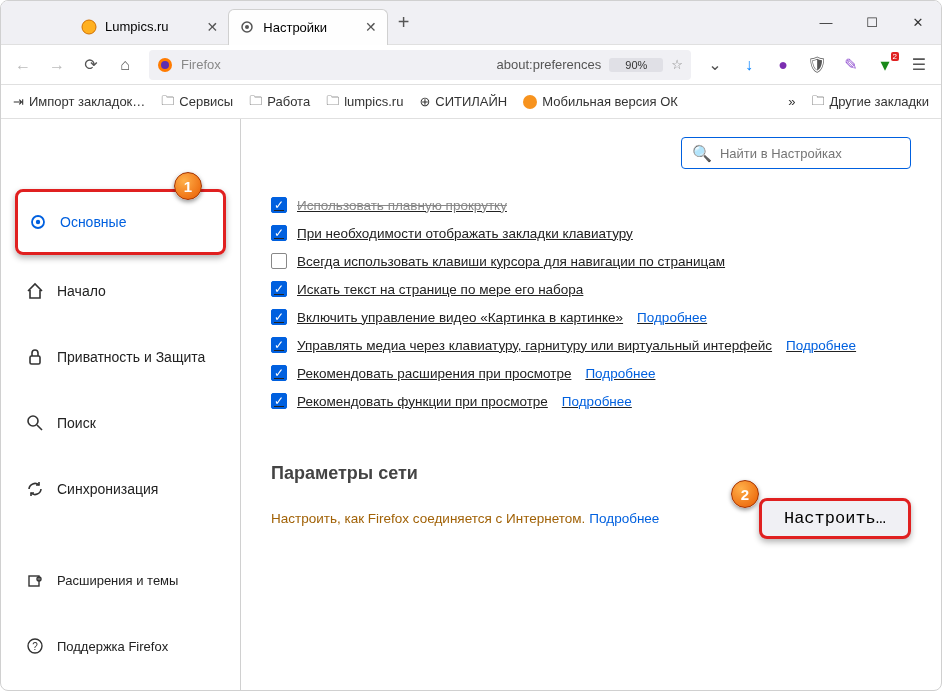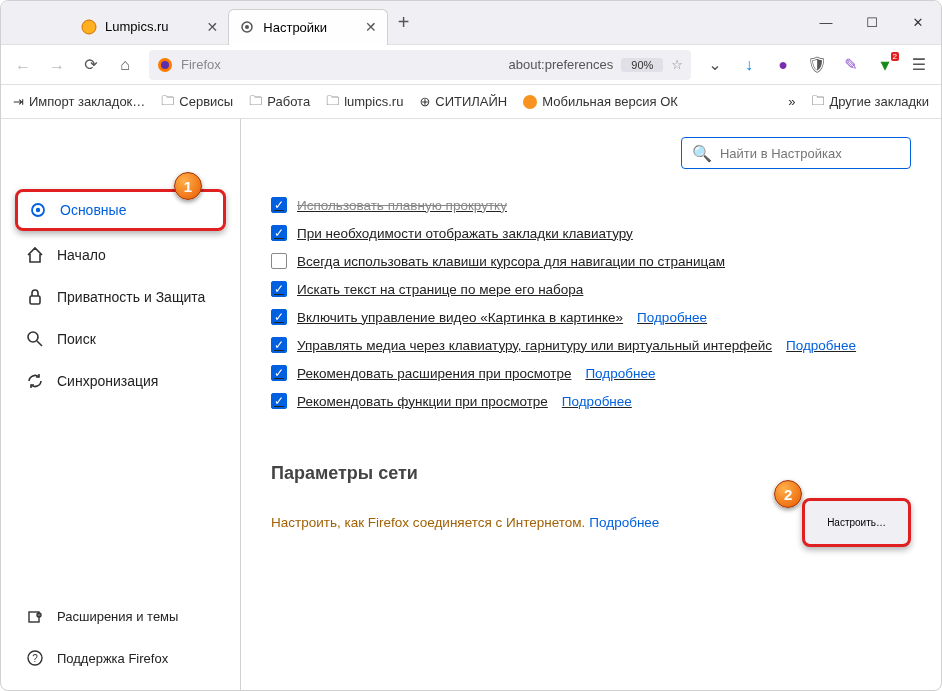--- a/index.html
+++ b/index.html
@@ -12,46 +12,46 @@
 .newtab { margin-left:10px; font-size:20px; color:#555; }
 .win-controls { margin-left:auto; display:flex; }
 .win-controls div { width:46px; height:44px; display:flex; align-items:center; justify-content:center; font-size:13px; color:#333; }
 .toolbar { height:40px; display:flex; align-items:center; gap:14px; padding:0 12px; border-bottom:1px solid #e0e0e0; }
 .tb-btn { color:#555; font-size:16px; width:20px; text-align:center; }
 .tb-btn.disabled { color:#bbb; }
 .urlbar { flex:1; height:30px; background:#f0f0f4; border-radius:4px; display:flex; align-items:center; padding:0 8px; gap:8px; font-size:13px; }
 .urlbar .ff-icon { width:16px; height:16px; }
 .urlbar .fx-label { color:#888; }
 .urlbar .addr { color:#555; flex:1;text-align:right; }
-.urlbar .zoom { background:#e0e0e6; padding:1px 10px; border-radius:3px; font-size:11px; color:#333; }
+.urlbar .zoom { background:#e0e0e6; padding:1px 16px; border-radius:3px; font-size:11px; color:#333; }
 .bookbar { height:34px; display:flex; align-items:center; gap:16px; padding:0 12px; border-bottom:1px solid #e0e0e0; font-size:13px; color:#333; }
 .bookbar .bm { display:flex; align-items:center; gap:5px; }
 .bookbar .sep { margin-left:auto; }
 .content { display:flex; height:calc(100% - 118px); }
 .sidebar { width:240px; border-right:1px solid #d0d0d0; padding:70px 14px 14px 14px; display:flex; flex-direction:column; gap:6px; }
-.sb-item { display:flex; align-items:center; gap:12px; padding:8px 10px; border-radius:4px; font-size:14px; color:#222; }
+.sb-item { display:flex; align-items:center; gap:12px; padding:20px 10px; border-radius:4px; font-size:14px; color:#222; }
 .sb-item.active { color:#0060df; }
 .sb-item .ic { width:20px; height:20px; flex-shrink:0; }
 .sb-footer { margin-top:auto; display:flex; flex-direction:column; gap:6px; }
 .sb-footer .sb-item { font-size:13px; }
 .main { flex:1; padding:18px 30px; overflow:hidden; position:relative; }
 .search-box { position:absolute; right:30px; top:18px; width:230px; height:32px; border:1px solid #0060df; border-radius:4px; display:flex; align-items:center; padding:0 10px; gap:8px; }
 .search-box input { border:none; outline:none; font-size:13px; flex:1; background:transparent; }
 .options { margin-top:60px; display:flex; flex-direction:column; gap:12px; }
 .cb-row { display:flex; align-items:center; gap:10px; font-size:13.5px; color:#222;text-decoration:underline; }
 .cb-row .cb { width:16px; height:16px; border:1px solid #888; border-radius:2px; display:flex; align-items:center; justify-content:center; flex-shrink:0; }
 .cb-row .cb.checked { background:#0060df; border-color:#0060df; }
 .cb-row .cb.checked::after { content:"✓"; color:#fff; font-size:12px; line-height:1; }
 .cb-row .link { color:#0060df; margin-left:4px; }
 .strike { text-decoration:line-through; color:#888; }
 .section-h { font-size:18px; color:#444; margin-top:54px; margin-bottom:14px; }
 .net-row { display:flex; align-items:center; font-size:13.5px; }
 .net-row .txt { color:#a16207; }
 .net-row .link { color:#0060df; margin-left:4px; }
-.btn-settings { margin-left:auto; padding:16px 22px; background:#f0f0f4; border:1px solid #c0c0c0; border-radius:4px; font-size:10px; }
+.btn-settings { margin-left:auto; padding:8px 22px; background:#f0f0f4; border:1px solid #c0c0c0; border-radius:4px; font-size:17px;font-family:Liberation Mono, monospace; }
 .marker { position:absolute; width:28px; height:28px; border-radius:50%; background:radial-gradient(circle at 35% 30%, #ffb04a, #e85a00); border:1px solid #a03000; display:flex; align-items:center; justify-content:center; color:#fff; font-weight:bold; font-size:15px; box-shadow:0 2px 4px rgba(0,0,0,0.4); z-index:20; }
 .hl-red { border:3px solid #e02020; border-radius:8px; box-shadow:0 3px 6px rgba(0,0,0,0.3); }
 svg { width:100%; height:100%; }
 </style>
 </head>
 <body>
 
 <div class="titlebar">
   <div class="tab" style="margin-left:70px;">
     <span class="tab-icon"><svg viewBox="0 0 16 16">

